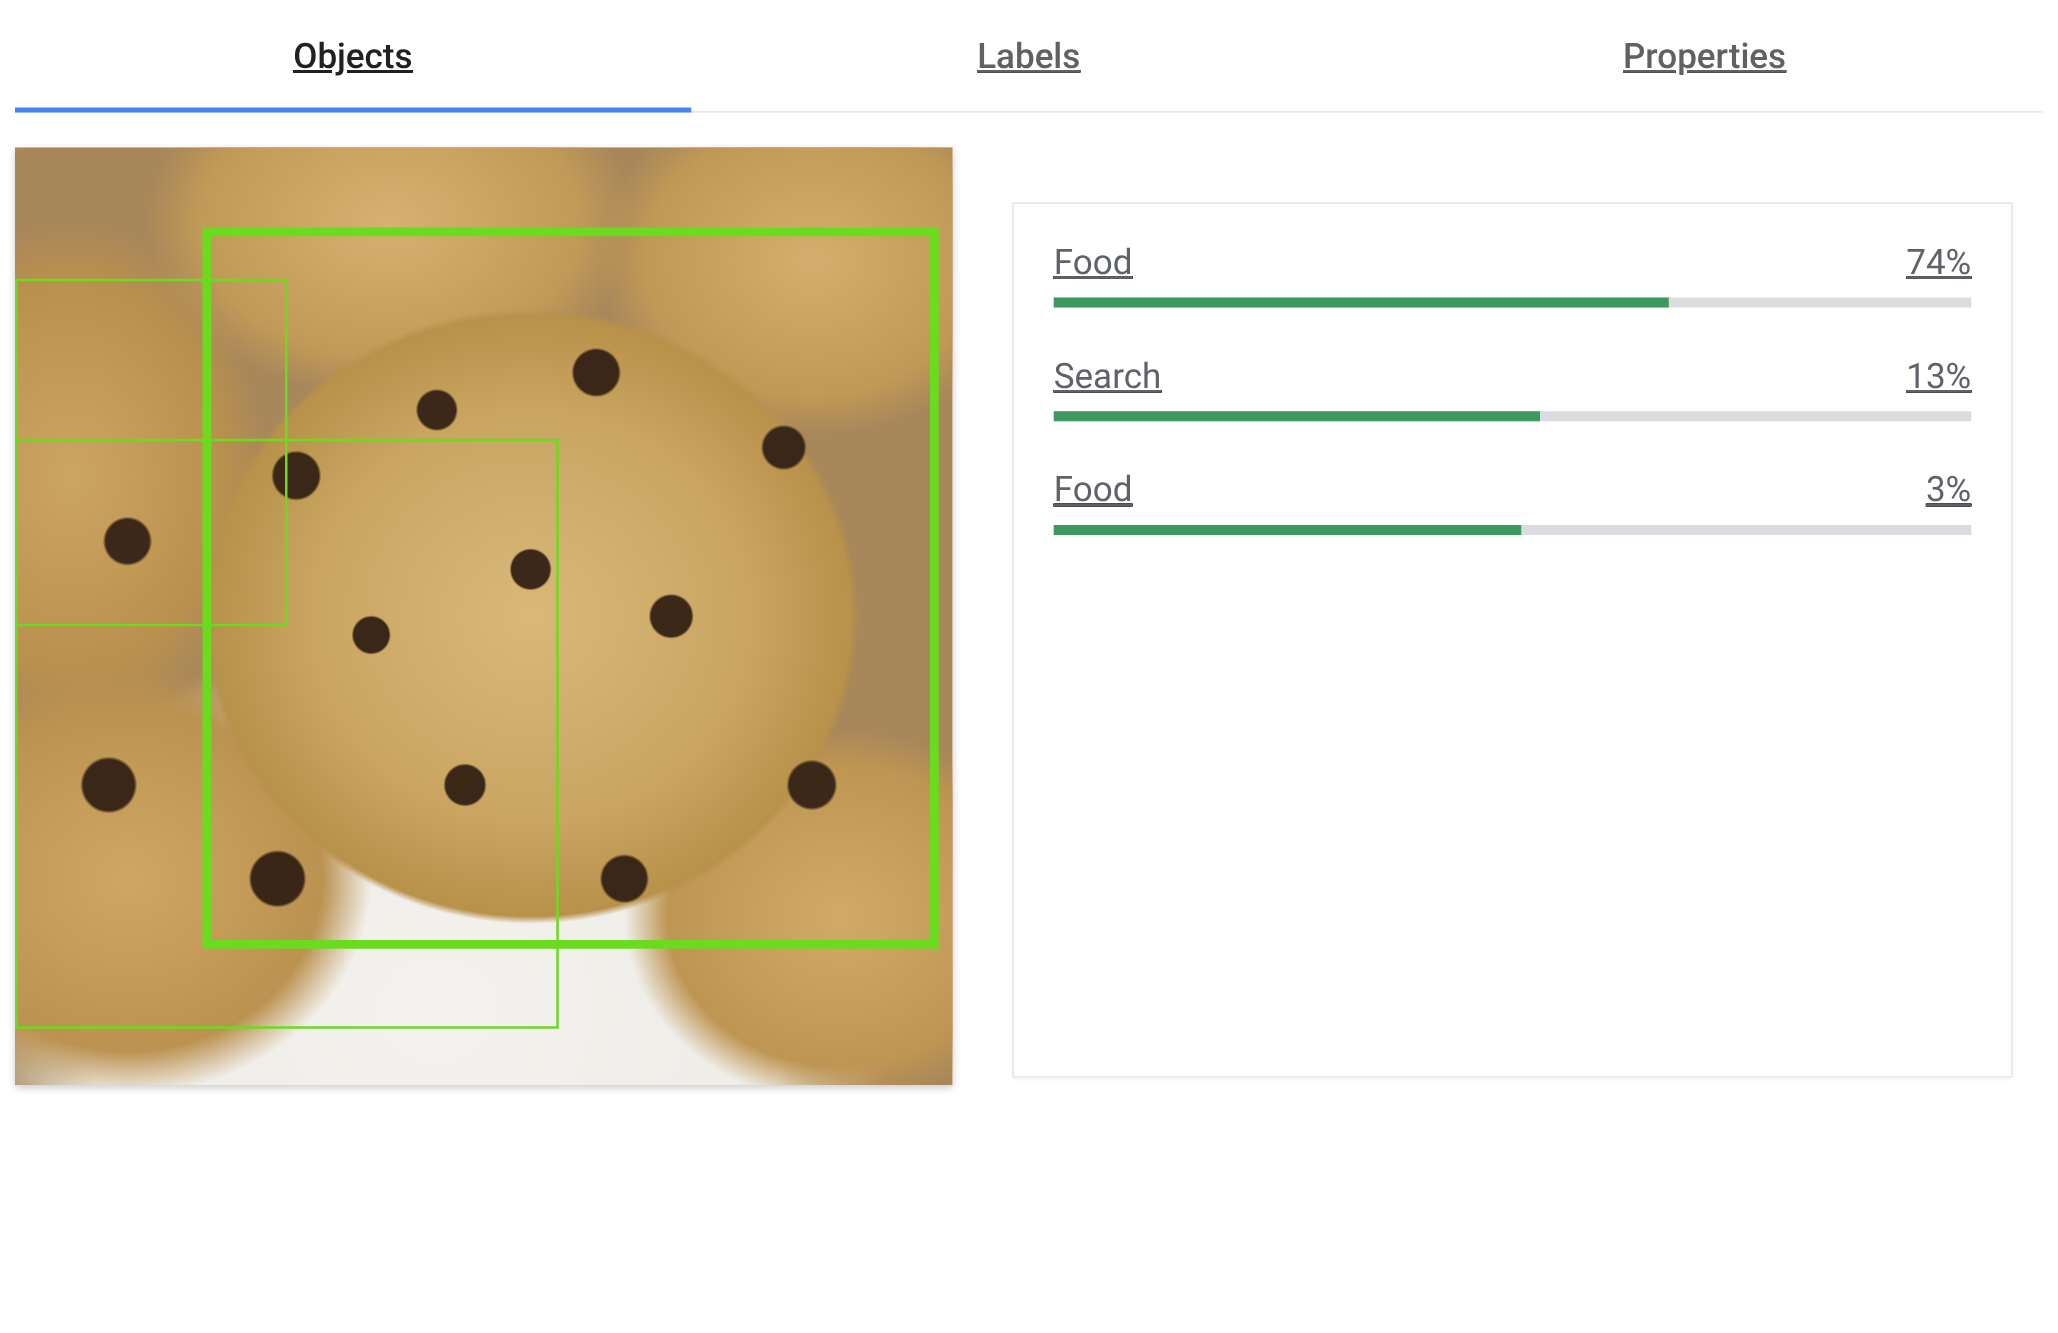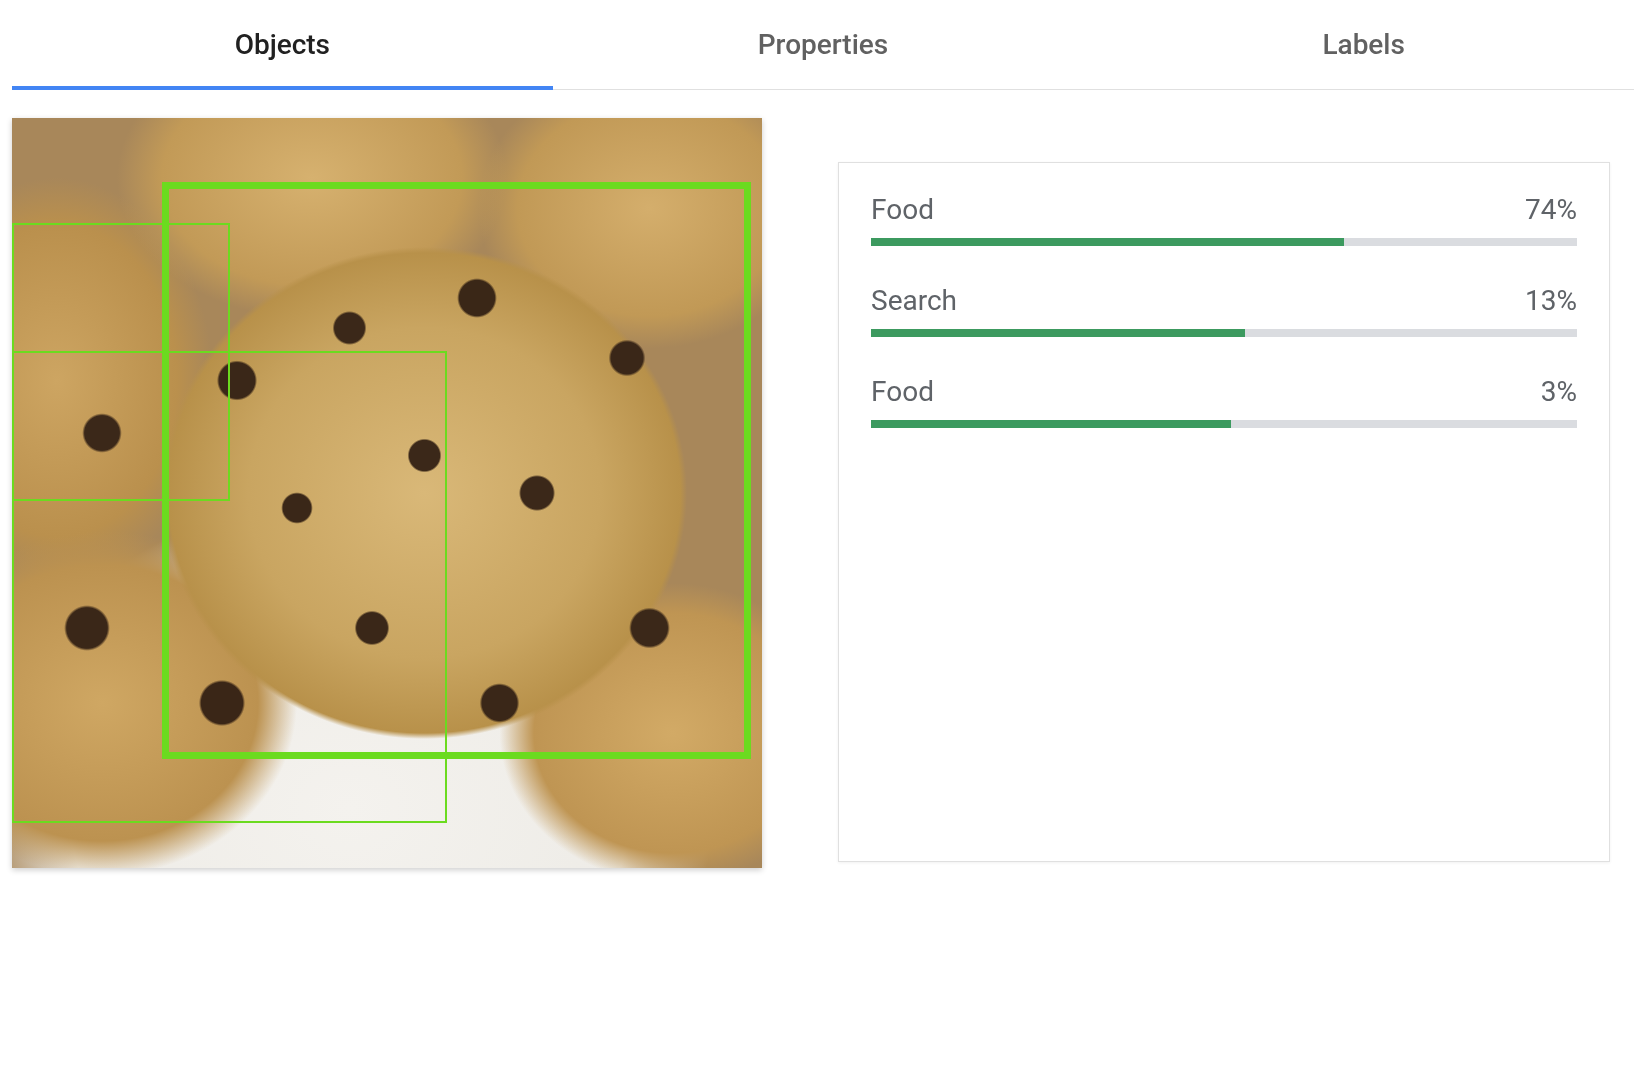--- a/index.html
+++ b/index.html
@@ -1,18 +1,19 @@
 <!DOCTYPE html>
 <html><head>
   <meta charset="utf-8">
   <style>
     * {
       margin: 0;
       padding: 0;
       box-sizing: border-box;
+      text-decoration: underline;
     }
 
     body {
       font-family: 'Roboto', 'Helvetica Neue', Arial, sans-serif;
       background: #ffffff;
       width: 1646px;
       height: 1066px;
       overflow: hidden;
     }
 
@@ -43,21 +44,21 @@
       left: 0;
       right: 0;
       bottom: -1px;
       height: 4px;
       background: #4285f4;
     }
 
     .content {
       display: flex;
       padding: 28px 12px 0 12px;
-      gap: 76px;
+      gap: 48px;
     }
 
     .image-panel {
       position: relative;
       width: 750px;
       height: 750px;
       box-shadow: 0 2px 6px rgba(0,0,0,0.2);
       flex-shrink: 0;
     }
 
@@ -132,24 +133,24 @@
     }
   </style>
 </head>
 <body>
 
 <div class="tabs">
   <div class="tab active">
     <span>Objects</span>
   </div>
   <div class="tab">
-    <span>Properties</span>
+    <span>Labels</span>
   </div>
   <div class="tab">
-    <span>Labels</span>
+    <span>Properties</span>
   </div>
 </div>
 
 <div class="content">
 
   <div class="image-panel">
     <div class="image-bg"></div>
     <div id="bbox-container">
         <div class="bbox" style="left: 20%; top: 8.5%; width: 78.5%; height: 77%; border-width: 7px;"></div>
         <div class="bbox" style="left: 0%; top: 14%; width: 29%; height: 37%; border-width: 2px;"></div>

